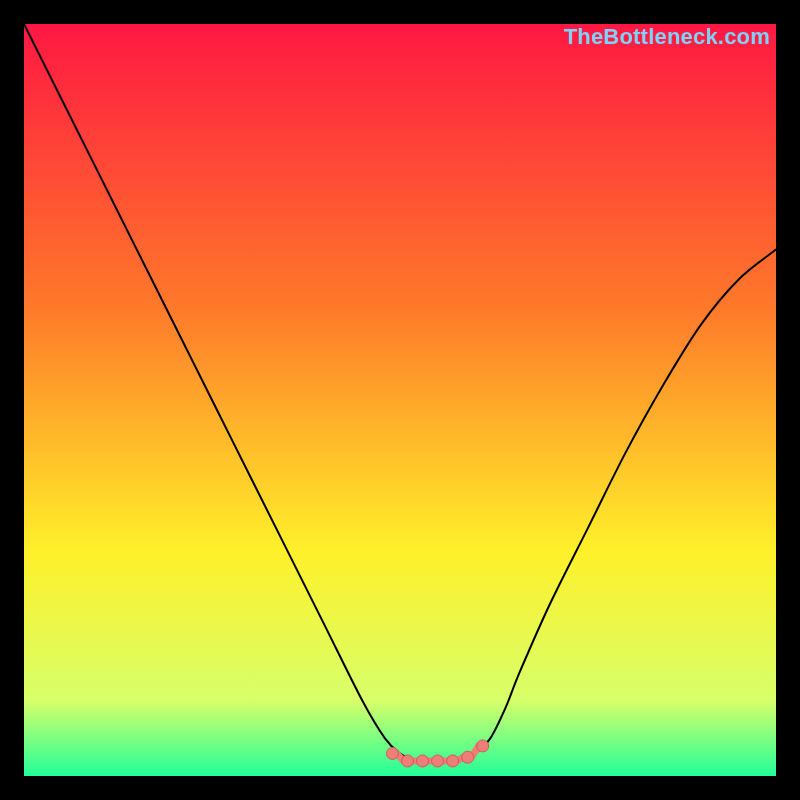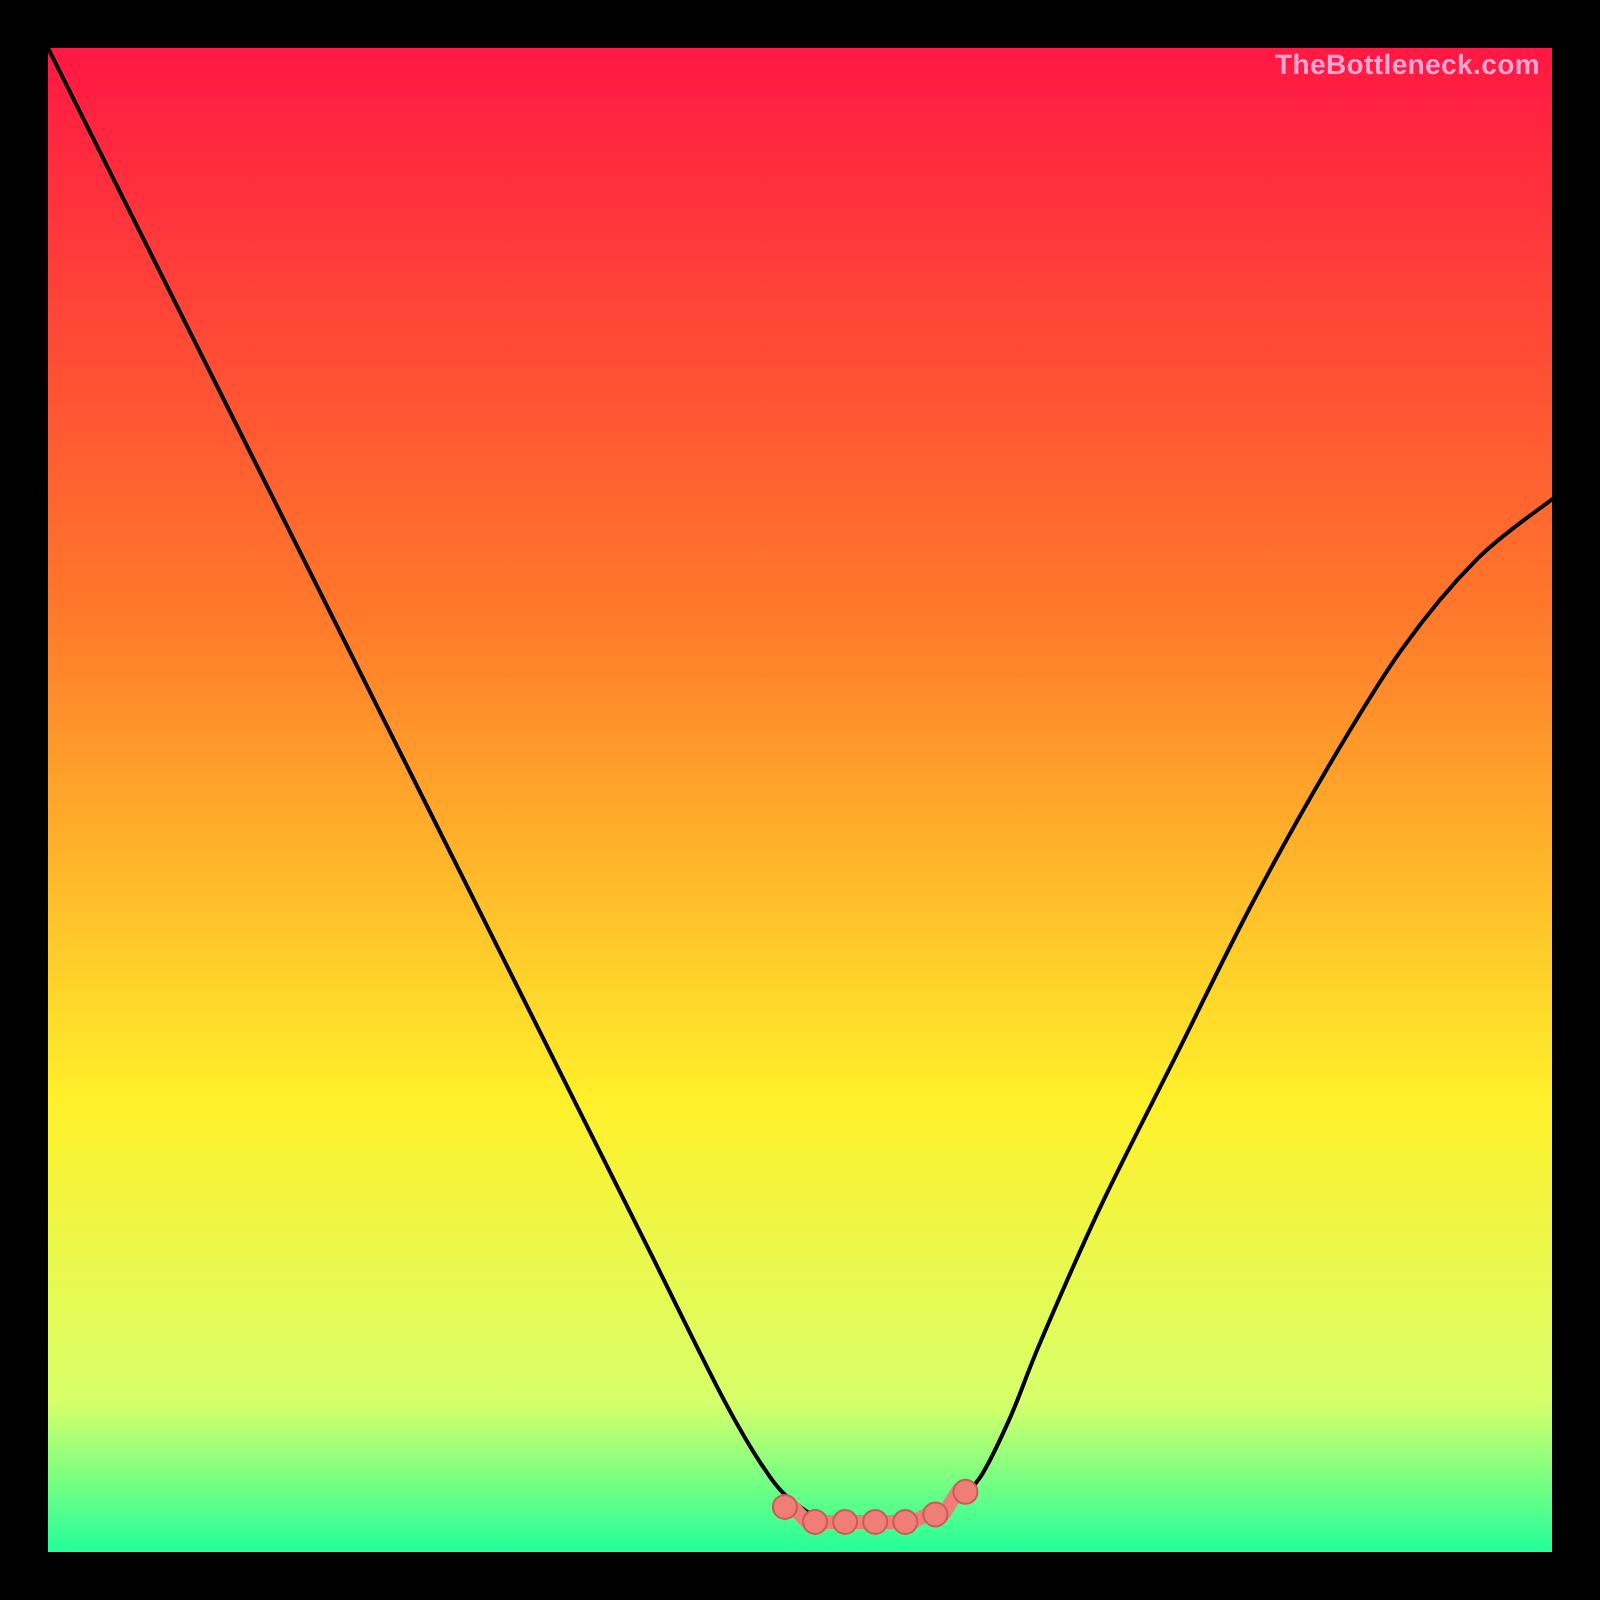--- a/index.html
+++ b/index.html
@@ -27,23 +27,23 @@
   .plot svg {
     display: block;
     width: 752px;
     height: 752px;
   }
   .watermark {
     position: absolute;
     top: 0;
     right: 6px;
     font-family: Arial, Helvetica, sans-serif;
-    font-size: 14px;
+    font-size: 22px;
     font-weight: 600;
-    color: #f9a8d4;
+    color: #7dd3fc;
     letter-spacing: 0.2px;
     user-select: none;
   }
 </style>
 </head>
 <body>
 
 <div class="canvas">
 
   <div class="plot">

